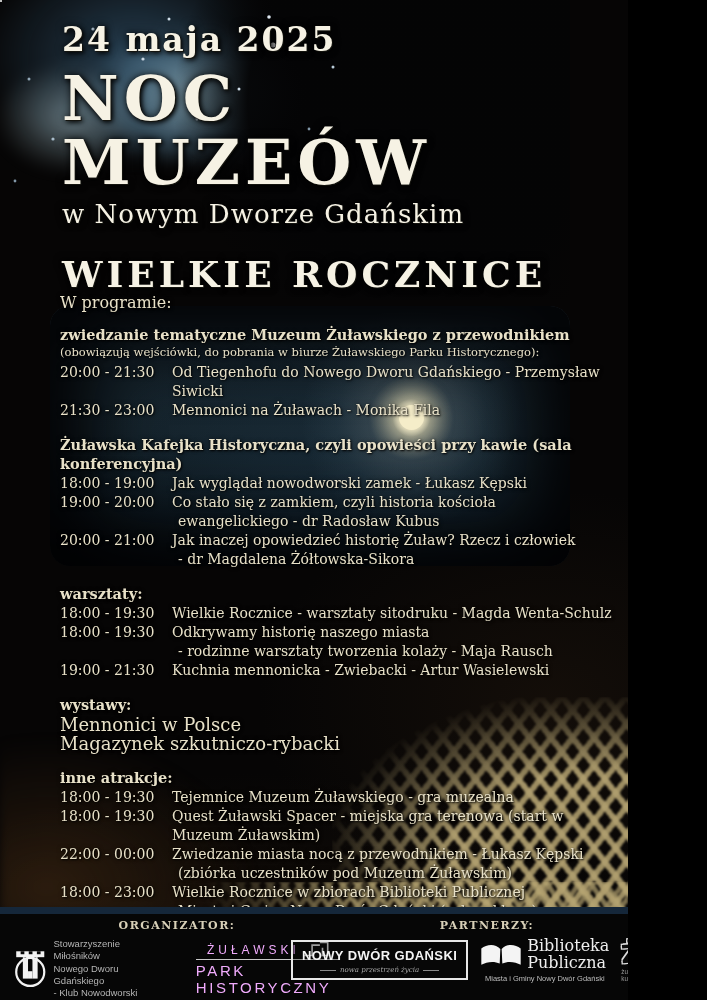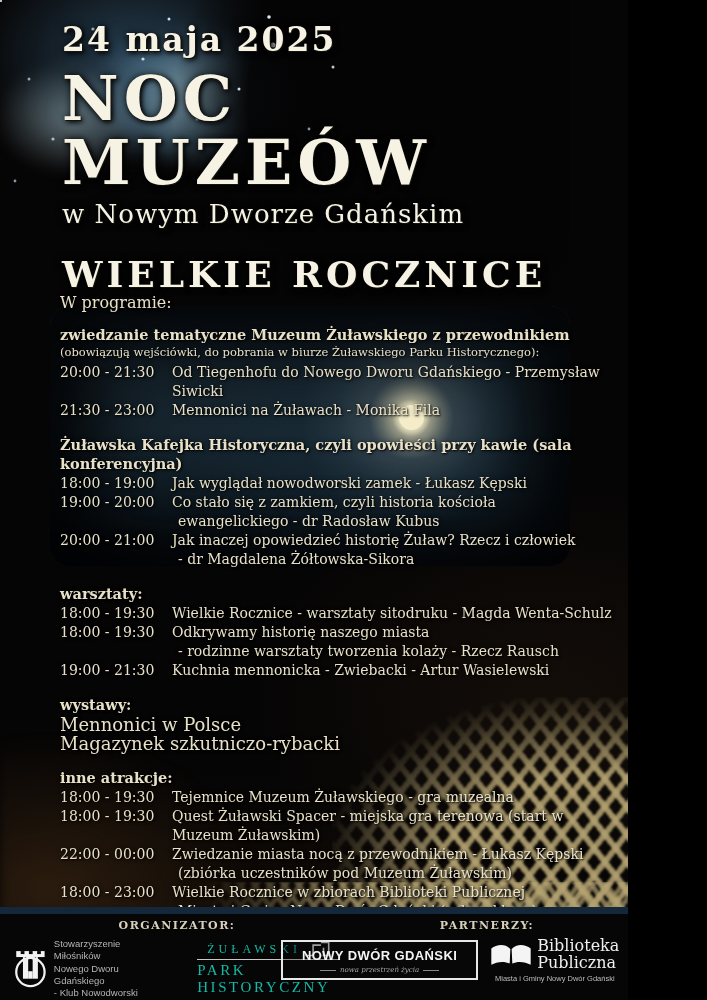--- a/index.html
+++ b/index.html
@@ -94,24 +94,24 @@
   .footer-bar{position:absolute;left:0;right:0;bottom:86px;height:7px;background:var(--footer-bar,#15273a);z-index:4;}
   .footer{position:absolute;left:0;right:0;bottom:0;height:86px;background:#060606;z-index:5;color:#cfc7ae;}
   .fgroup{position:absolute;top:5px;}
   .fgroup.org{left:14px;width:326px;}
   .fgroup.partners{left:352px;right:6px;}
   .flabel{text-align:center;font-size:11px;font-weight:bold;letter-spacing:1.5px;margin-bottom:6px;color:#d8d0b8;}
   .logos{display:flex;align-items:center;justify-content:center;gap:12px;}
   .logo{display:flex;flex-direction:column;align-items:center;}
   .klub{flex-direction:row;gap:7px;align-items:center;}
   .klub-text{font-family:"Liberation Sans",sans-serif;font-size:9.5px;line-height:1.3;color:#b5b5b5;white-space:pre-line;}
-  .zph{color:#14b8a6;font-family:Liberation Serif, serif;margin-left:43px;}
+  .zph{color:#f0abfc;font-family:Liberation Sans, sans-serif;margin-left:43px;}
   .zph-top{display:flex;align-items:flex-end;gap:3px;font-size:12px;letter-spacing:4px;}
   .zph-bottom{font-size:15px;letter-spacing:2.6px;border-top:1px solid #c8c8c8;padding-top:2px;margin-top:2px;align-self:stretch;}
-  .ndg-box{border:2px solid #e8e8e8;padding:6px 19px 4px;text-align:center;background:rgba(10,10,10,.3);}
+  .ndg-box{border:2px solid #e8e8e8;padding:6px 9px 4px;text-align:center;background:rgba(10,10,10,.3);}
   .ndg-name{font-family:"Liberation Sans",sans-serif;font-weight:bold;font-size:13px;letter-spacing:.4px;color:#f4f4f4;white-space:nowrap;}
   .ndg-tag{font-style:italic;font-size:7px;color:#a8a8a8;margin-top:3px;display:flex;align-items:center;gap:4px;justify-content:center;}
   .ndg-tag::before,.ndg-tag::after{content:"";display:inline-block;width:16px;height:1px;background:#8a8a8a;}
   .bib-top{display:flex;align-items:center;gap:5px;}
   .bib-name{display:flex;flex-direction:column;font-size:16px;line-height:1.05;color:#efefef;}
   .bib-sub{font-family:"Liberation Sans",sans-serif;font-size:7.5px;color:#bdbdbd;margin-top:2px;}
   .zok-name{
     font-family:"DejaVu Sans",sans-serif;font-weight:bold;font-size:25px;letter-spacing:1px;
     color:#0a0a0a;transform:rotate(-4deg);
     text-shadow:-1.2px -1.2px 0 #dcdcdc, 1.2px -1.2px 0 #dcdcdc, -1.2px 1.2px 0 #dcdcdc, 1.2px 1.2px 0 #dcdcdc;
@@ -183,21 +183,21 @@
           <div class="sec-h">warsztaty:</div>
           <div class="row">
             <span class="time">18:00 - 19:30</span>
             <span class="desc">Wielkie Rocznice - warsztaty sitodruku - Magda Wenta-Schulz</span>
           </div>
           <div class="row">
             <span class="time">18:00 - 19:30</span>
             <span class="desc">Odkrywamy historię naszego miasta</span>
           </div>
           <div class="row cont">
-            <span class="desc">- rodzinne warsztaty tworzenia kolaży - Rzecz Rausch</span>
+            <span class="desc">- rodzinne warsztaty tworzenia kolaży - Maja Rausch</span>
           </div>
           <div class="row">
             <span class="time">19:00 - 21:30</span>
             <span class="desc">Kuchnia mennonicka - Zwiebacki - Artur Wasielewski</span>
           </div>
         </section>
         <section class="psec">
           <div class="sec-h">wystawy:</div>
           <div class="line">Mennonici w Polsce</div>
           <div class="line">Magazynek szkutniczo-rybacki</div>

